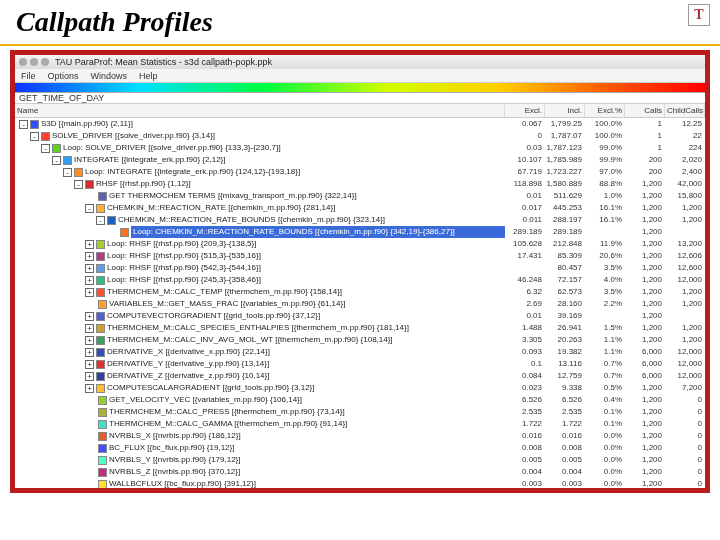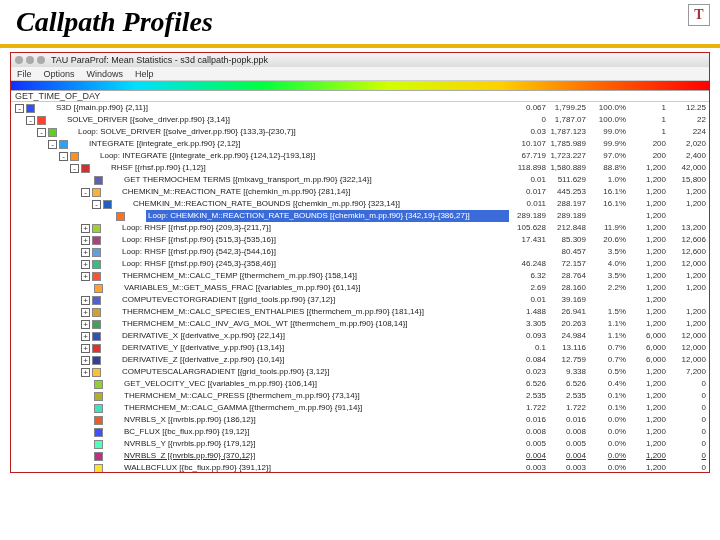--- a/index.html
+++ b/index.html
@@ -1,37 +1,37 @@
 <!DOCTYPE html>
 <html><head>
 <meta charset="utf-8">
 <style>
   * { margin:0; padding:0; box-sizing:border-box; }
   html,body { width:720px; height:540px; font-family:Arial,Helvetica,sans-serif; background:#fff; overflow:hidden; }
   .slide { width:720px; height:540px; position:relative; }
-  .title { font-family:"Times New Roman",serif; font-size:28px; font-style:italic; font-weight:bold; padding:6px 0 6px 16px; border-bottom:4px solid #eab308; }
+  .title { font-family:"Times New Roman",serif; font-size:28px; font-style:italic; font-weight:bold; padding:6px 0 6px 16px; border-bottom:2px solid #eab308; }
   .logo { position:absolute; top:4px; right:10px; width:22px; height:22px; border:1px solid #999; background:#fff; display:flex; align-items:center; justify-content:center; font-family:"Times New Roman",serif; font-size:14px; color:#a33; font-weight:bold; }
-  .window { margin:4px 10px 0 10px; border:1px solid #b91c1c; background:#14b8a6; font-size:9px; color:#333; }
+  .window { margin:4px 10px 0 10px; border:5px solid #b91c1c; background:#14b8a6; font-size:9px; color:#333; }
   .titlebar { height:14px; background:linear-gradient(#f4f4f4,#ddd); display:flex; align-items:center; padding:0 4px; font-size:9px; color:#222; }
   .tlights { display:flex; gap:3px; margin-right:6px; }
   .dot { width:8px; height:8px; border-radius:50%; background:#aaa; }
   .menubar { height:14px; background:#f4f4f4; display:flex; gap:12px; padding:0 6px; align-items:center; border-bottom:1px solid #ccc; }
   .menubar span { font-size:9px; }
   .colorbar { height:10px; background:linear-gradient(90deg,#1030ff 0%,#00e0ff 18%,#00ff40 36%,#d0ff00 54%,#ffd000 70%,#ff6000 85%,#ff0000 100%); border-bottom:1px solid #aaa; }
   .metric { font-size:9px; padding:0 4px; background:#fff; border-bottom:1px solid #ccc; }
   .hdr { display:flex; background:#f4f4f4; border-bottom:1px solid #ccc; }
   .hdr div { font-size:8px; padding:2px 2px; border-right:1px solid #ddd; overflow:hidden; white-space:nowrap; }
   .colname { flex:1 1 auto; min-width:0; }
   .cnum { width:40px; text-align:right; }
   .tree { background:#fff; max-height:370px; overflow:hidden; }
   .row { display:flex; align-items:center; height:12px; font-size:8px; line-height:12px; white-space:nowrap; }
   .tog { width:9px; height:9px; border:1px solid #666; text-align:center; line-height:8px; font-size:8px; margin-right:2px; cursor:pointer; user-select:none; color:#333; background:#fff; }
   .tog.empty { border:none; width:11px; }
   .swatch { width:9px; height:9px; margin-right:2px; border:1px solid #888; flex:0 0 9px; }
-  .label { flex:1 1 auto; overflow:hidden; text-overflow:ellipsis; min-width:0; color:#222;margin-left:19px; }
+  .label { flex:1 1 auto; overflow:hidden; text-overflow:ellipsis; min-width:0; color:#222; }
   .num { width:40px; text-align:right; padding-right:3px; color:#333; }
   .row.sel .label { background:#3a6bd8; color:#fff; padding:0 2px; }
   .footer { position:absolute; bottom:6px; left:0; width:720px; display:flex; justify-content:space-between; padding:0 16px; font-family:"Times New Roman",serif; font-style:italic; font-weight:bold; font-size:13px; }
 </style>
 </head>
 <body>
 
 <div class="slide">
   <div class="title">Callpath Profiles</div>
   <div class="logo">T</div>
@@ -46,20 +46,28 @@
       <span>TAU ParaProf: Mean Statistics - s3d callpath-popk.ppk</span>
     </div>
     <div class="menubar" id="menubar">
         <span>File</span>
         <span>Options</span>
         <span>Windows</span>
         <span>Help</span>
       </div>
     <div class="colorbar"></div>
     <div class="metric">GET_TIME_OF_DAY</div>
+    <div class="hdr" id="hdr">
+        <div class="colname">Name</div>
+        <div class="cnum">Excl.</div>
+        <div class="cnum">Incl.</div>
+        <div class="cnum">Excl.%</div>
+        <div class="cnum">Calls</div>
+        <div class="cnum">ChildCalls</div>
+      </div>
     <div class="tree" id="tree">
         <div class="row" style="padding-left: 4px;">
           <span class="tog">-</span>
           <span class="swatch" style="background: rgb(48, 80, 255);"></span>
           <span class="label">S3D [{main.pp.f90} {2,11}]</span>
           <span class="num">0.067</span>
           <span class="num">1,799.25</span>
           <span class="num">100.0%</span>
           <span class="num">1</span>
           <span class="num">12.25</span>
@@ -150,21 +158,21 @@
           <span class="label">Loop: CHEMKIN_M::REACTION_RATE_BOUNDS [{chemkin_m.pp.f90} {342,19}-{386,27}]</span>
           <span class="num">289.189</span>
           <span class="num">289.189</span>
           <span class="num"></span>
           <span class="num">1,200</span>
           <span class="num"></span>
         </div>
         <div class="row" style="padding-left: 70px;">
           <span class="tog">+</span>
           <span class="swatch" style="background: rgb(160, 208, 48);"></span>
-          <span class="label">Loop: RHSF [{rhsf.pp.f90} {209,3}-{211,7}]</span>
+          <span class="label">Loop: RHSF [{rhsf.pp.f90} {209,3}-{138,5}]</span>
           <span class="num">105.628</span>
           <span class="num">212.848</span>
           <span class="num">11.9%</span>
           <span class="num">1,200</span>
           <span class="num">13,200</span>
         </div>
         <div class="row" style="padding-left: 70px;">
           <span class="tog">+</span>
           <span class="swatch" style="background: rgb(176, 64, 128);"></span>
           <span class="label">Loop: RHSF [{rhsf.pp.f90} {515,3}-{535,16}]</span>
@@ -192,21 +200,21 @@
           <span class="num">72.157</span>
           <span class="num">4.0%</span>
           <span class="num">1,200</span>
           <span class="num">12,000</span>
         </div>
         <div class="row" style="padding-left: 70px;">
           <span class="tog">+</span>
           <span class="swatch" style="background: rgb(255, 80, 48);"></span>
           <span class="label">THERMCHEM_M::CALC_TEMP [{thermchem_m.pp.f90} {158,14}]</span>
           <span class="num">6.32</span>
-          <span class="num">28.764</span>
+          <span class="num">62.573</span>
           <span class="num">3.5%</span>
           <span class="num">1,200</span>
           <span class="num">1,200</span>
         </div>
         <div class="row" style="padding-left: 70px;">
           <span class="tog empty"></span>
           <span class="swatch" style="background: rgb(255, 160, 48);"></span>
           <span class="label">VARIABLES_M::GET_MASS_FRAC [{variables_m.pp.f90} {61,14}]</span>
           <span class="num">2.69</span>
           <span class="num">28.160</span>
@@ -242,21 +250,21 @@
           <span class="num">20.263</span>
           <span class="num">1.1%</span>
           <span class="num">1,200</span>
           <span class="num">1,200</span>
         </div>
         <div class="row" style="padding-left: 70px;">
           <span class="tog">+</span>
           <span class="swatch" style="background: rgb(48, 80, 192);"></span>
           <span class="label">DERIVATIVE_X [{derivative_x.pp.f90} {22,14}]</span>
           <span class="num">0.093</span>
-          <span class="num">24.984</span>
+          <span class="num">19.382</span>
           <span class="num">1.1%</span>
           <span class="num">6,000</span>
           <span class="num">12,000</span>
         </div>
         <div class="row" style="padding-left: 70px;">
           <span class="tog">+</span>
           <span class="swatch" style="background: rgb(224, 48, 48);"></span>
           <span class="label">DERIVATIVE_Y [{derivative_y.pp.f90} {13,14}]</span>
           <span class="num">0.1</span>
           <span class="num">13.116</span>
@@ -337,21 +345,21 @@
         <div class="row" style="padding-left: 70px;">
           <span class="tog empty"></span>
           <span class="swatch" style="background: rgb(80, 255, 192);"></span>
           <span class="label">NVRBLS_Y [{nvrbls.pp.f90} {179,12}]</span>
           <span class="num">0.005</span>
           <span class="num">0.005</span>
           <span class="num">0.0%</span>
           <span class="num">1,200</span>
           <span class="num">0</span>
         </div>
-        <div class="row" style="padding-left: 70px; text-decoration: underline;">
+        <div class="row" style="padding-left: 70px;">
           <span class="tog empty"></span>
           <span class="swatch" style="background: rgb(192, 48, 128);"></span>
           <span class="label">NVRBLS_Z [{nvrbls.pp.f90} {370,12}]</span>
           <span class="num">0.004</span>
           <span class="num">0.004</span>
           <span class="num">0.0%</span>
           <span class="num">1,200</span>
           <span class="num">0</span>
         </div>
         <div class="row" style="padding-left: 70px;">

